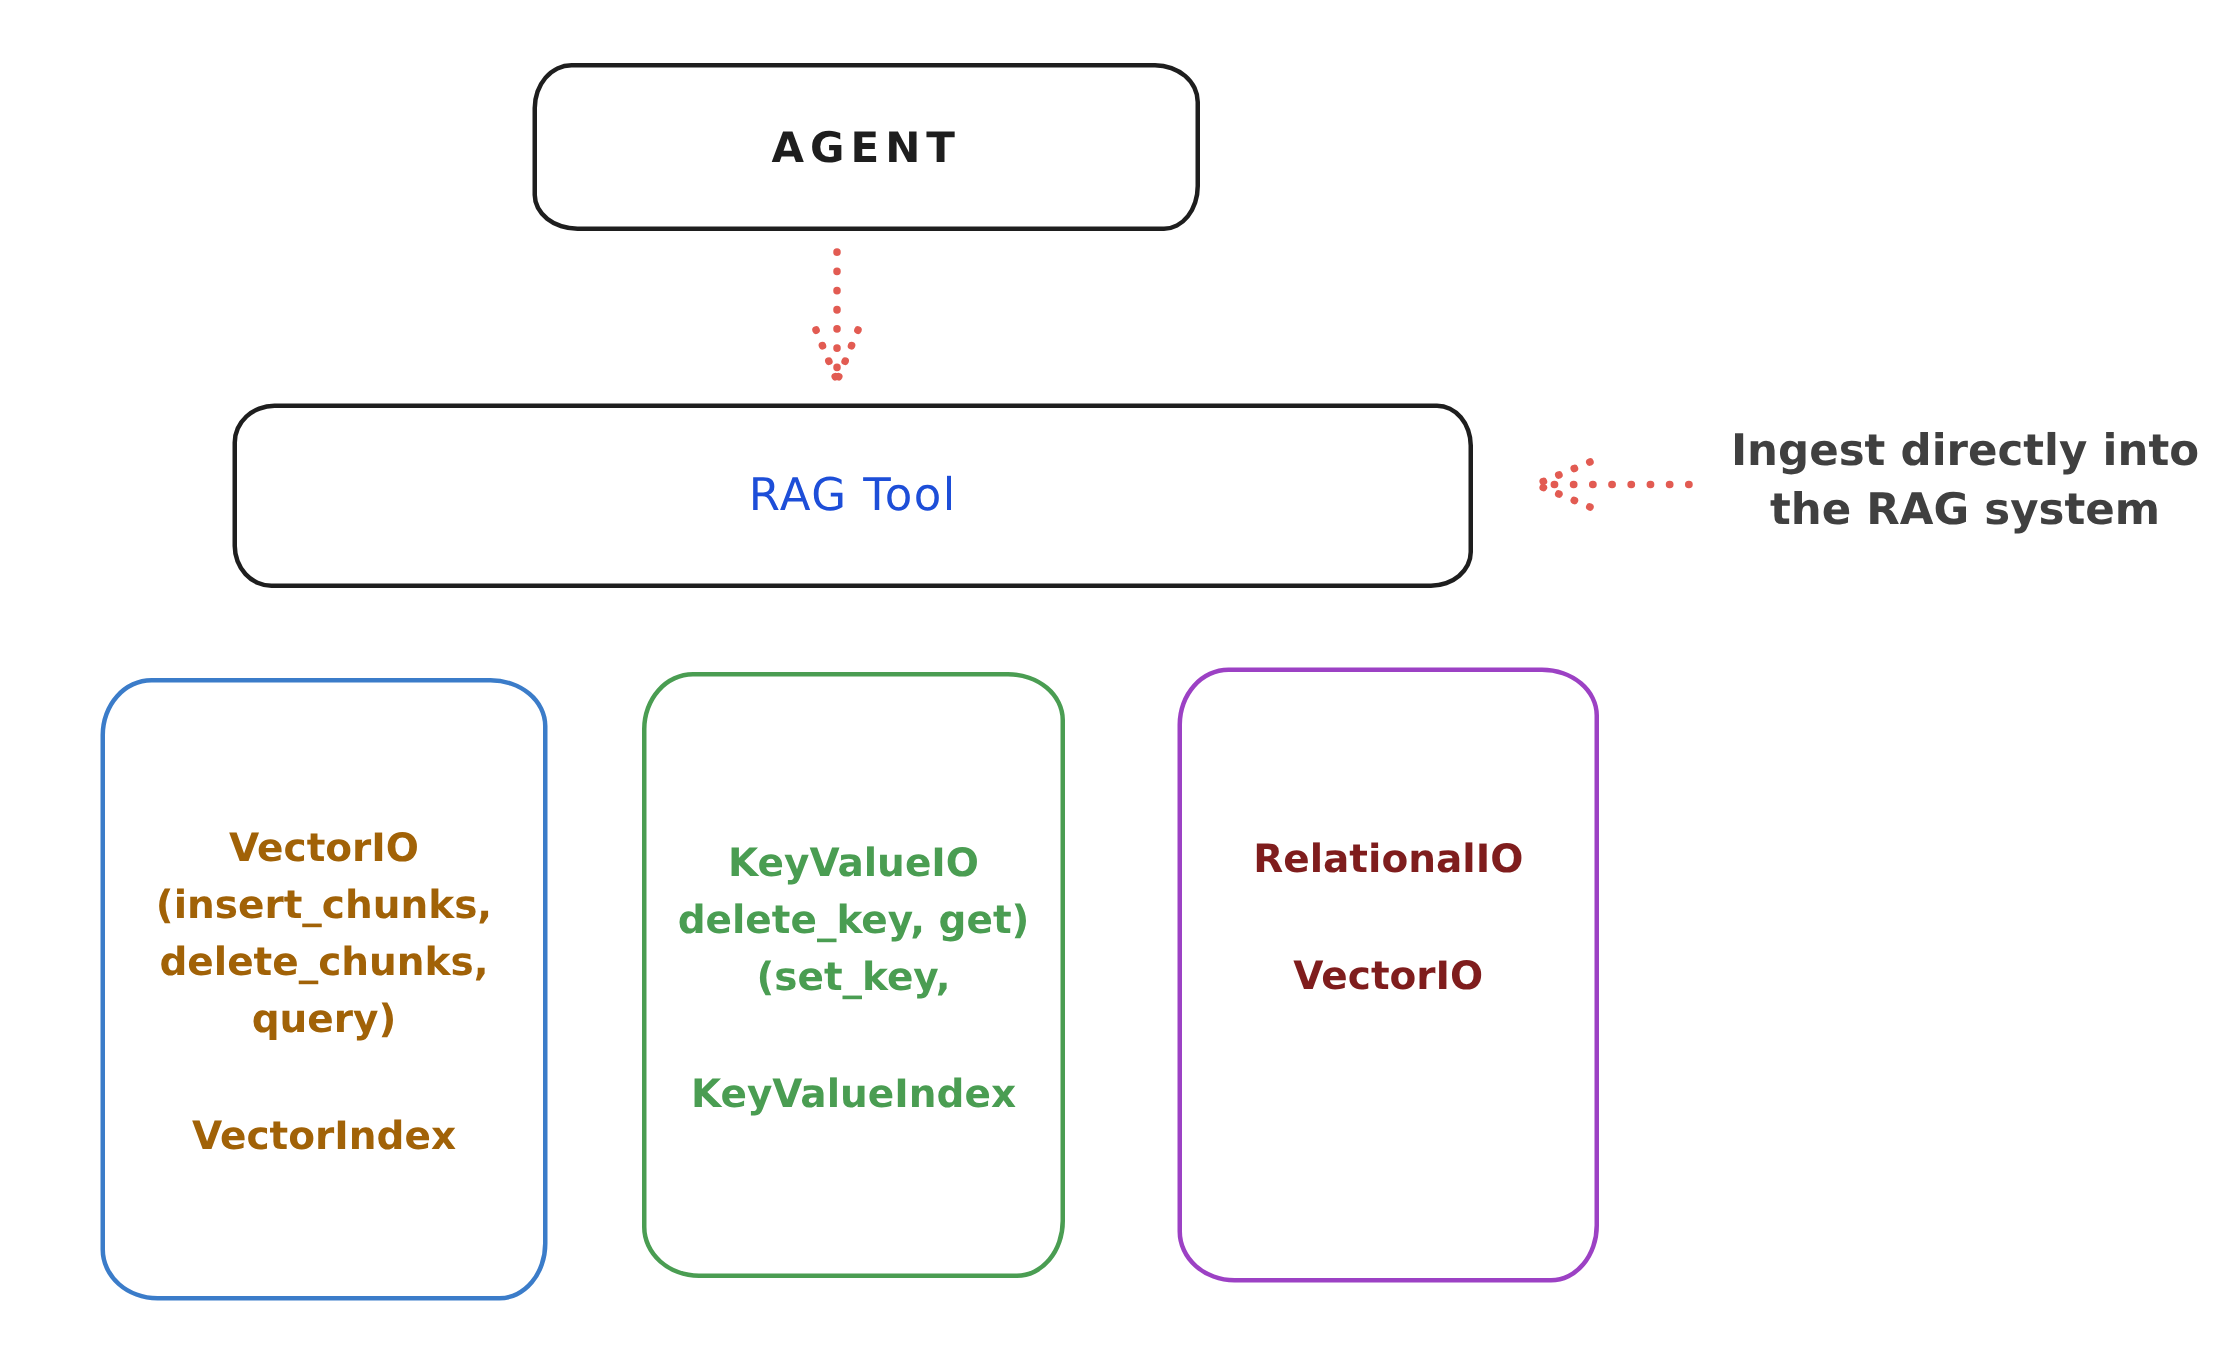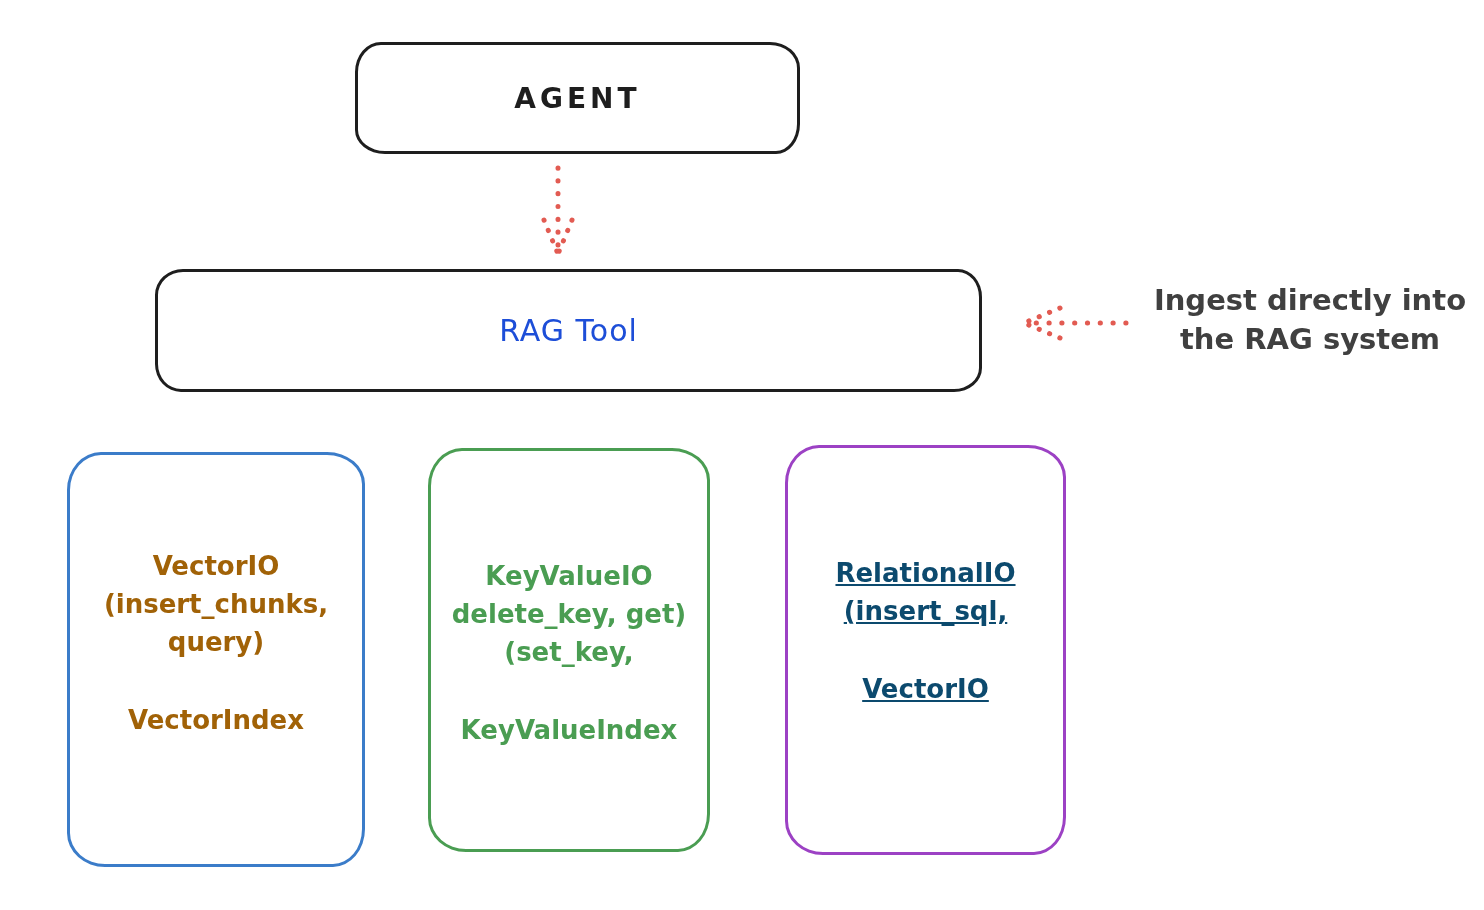--- a/index.html
+++ b/index.html
@@ -105,38 +105,38 @@
 
   <div class="annotation" style="color: #404040;">
     <div>Ingest directly into</div>
     <div>the RAG system</div>
   </div>
 
   <div class="store store-vector" style="border-color: rgb(59, 124, 201);">
     <div class="store-text" style="color: #a16207;">
       <div>VectorIO</div>
       <div>(insert_chunks,</div>
+      <div>delete_chunks,</div>
       <div>query)</div>
       <div class="gap"></div>
       <div>VectorIndex</div>
     </div>
   </div>
 
   <div class="store store-keyvalue" style="border-color: rgb(74, 157, 82);">
     <div class="store-text" style="color: rgb(74, 157, 82);">
       <div>KeyValueIO</div>
       <div>delete_key, get)</div>
       <div>(set_key,</div>
       <div class="gap"></div>
       <div>KeyValueIndex</div>
     </div>
   </div>
 
   <div class="store store-relational" style="border-color: rgb(156, 65, 196);">
-    <div class="store-text" style="color: #0c4a6e; text-decoration: underline;">
+    <div class="store-text" style="color: #7f1d1d;">
       <div>RelationalIO</div>
-      <div>(insert_sql,</div>
       <div class="gap"></div>
       <div>VectorIO</div>
     </div>
   </div>
 
 </div>
 
 </body></html>

